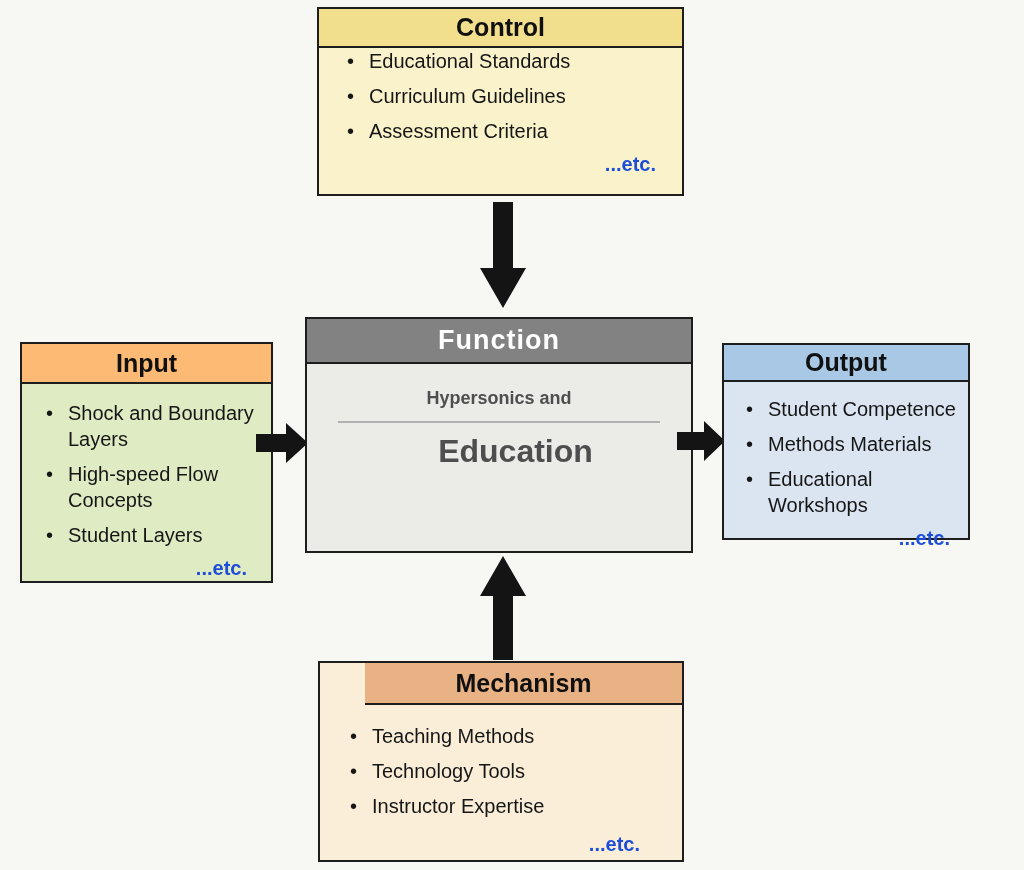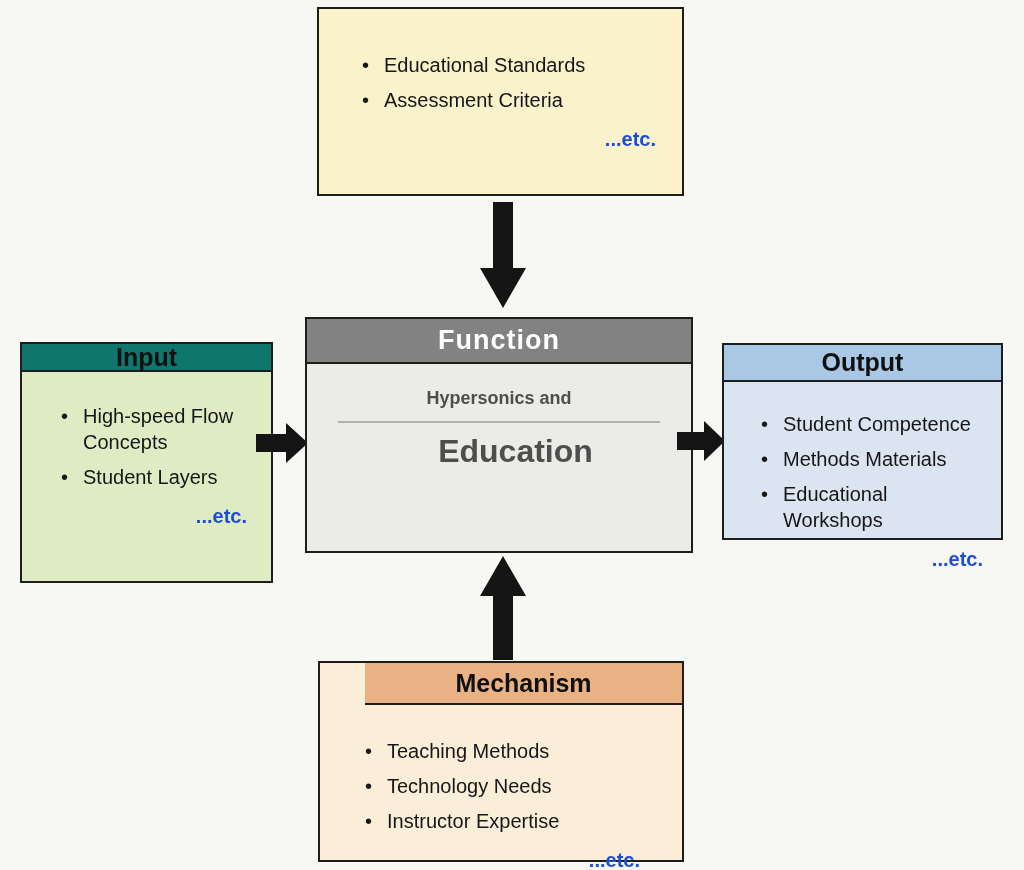--- a/index.html
+++ b/index.html
@@ -13,33 +13,33 @@
   .hdr {
     display:flex; align-items:center; justify-content:center;
     border-bottom:2px solid #1d1d1d; box-sizing:border-box;
     font-weight:700; font-size:25px; color:#101010;
   }
   
   .control { left:317px; top:7px; width:367px; height:189px; background:#f9f2cb; }
   .control .hdr { height:39px; background:#f2df8d; }
   
   .input { left:20px; top:342px; width:253px; height:241px; background:#dfebc3; }
-  .input .hdr { height:28px; background:#0f766e; }
+  .input .hdr { height:40px; background:#fdba74; }
   
   .function { left:305px; top:317px; width:388px; height:236px; background:#ebebe8; }
   .function .hdr { height:45px; background:#828282; color:#ffffff; font-size:27px; letter-spacing:1px; }
   
-  .output { left:722px; top:343px; width:281px; height:197px; background:#dbe5f1; }
+  .output { left:722px; top:343px; width:248px; height:197px; background:#dbe5f1; }
   .output .hdr { height:37px; background:#a8c8e6; }
   
   .mechanism { left:318px; top:661px; width:366px; height:201px; background:#faeed9; }
   .mechanism .hdr { height:42px; background:#e9b285;margin-left:45px; }
 
   
-  .items { list-style:none; margin:15px; padding:28px 10px 0 28px; }
+  .items { list-style:none; margin:0; padding:0 10px 0 28px; }
   .item { display:flex; font-size:20px; color:#161616; line-height:1.3; margin-bottom:9px; }
   .item::before { content:"\2022"; flex:0 0 22px; }
   .input .items { padding-left:24px; padding-top:16px; }
   .output .items { padding-left:22px; padding-top:14px; }
   .mechanism .items { padding-left:30px; padding-top:18px; }
   .etc { text-align:right; font-size:20px; font-weight:700; color:#1d4ed8; }
   .control .etc { padding-right:26px; margin-top:2px; }
   .input .etc { padding-right:24px; margin-top:4px; }
   .output .etc { padding-right:18px; margin-top:2px; }
   .mechanism .etc { padding-right:42px; margin-top:14px; }
@@ -69,39 +69,46 @@
     left:677px; top:421px; width:48px; height:40px;
     clip-path:polygon(0 11px, 27px 11px, 27px 0, 48px 20px, 27px 40px, 27px 29px, 0 29px);
   }
 </style>
 </head>
 <body>
 
 <div class="stage">
 
   <div class="box control">
+    <div class="hdr">Control</div>
     <div>
       <ul class="items">
         <li class="item">
             <span>Educational Standards</span>
+          </li>
+        <li class="item">
+            <span>Curriculum Guidelines</span>
           </li>
         <li class="item">
             <span>Assessment Criteria</span>
           </li>
       </ul>
       <div class="etc">...etc.</div>
     </div>
   </div>
 
   <div class="arrow arrow-down"></div>
 
   <div class="box input">
     <div class="hdr">Input</div>
     <div>
       <ul class="items">
+        <li class="item">
+            <span>Shock and Boundary Layers</span>
+          </li>
         <li class="item">
             <span>High-speed Flow Concepts</span>
           </li>
         <li class="item">
             <span>Student Layers</span>
           </li>
       </ul>
       <div class="etc">...etc.</div>
     </div>
   </div>
@@ -140,21 +147,21 @@
   <div class="arrow arrow-up"></div>
 
   <div class="box mechanism">
     <div class="hdr">Mechanism</div>
     <div>
       <ul class="items">
         <li class="item">
             <span>Teaching Methods</span>
           </li>
         <li class="item">
-            <span>Technology Needs</span>
+            <span>Technology Tools</span>
           </li>
         <li class="item">
             <span>Instructor Expertise</span>
           </li>
       </ul>
       <div class="etc">...etc.</div>
     </div>
   </div>
 
 </div>

